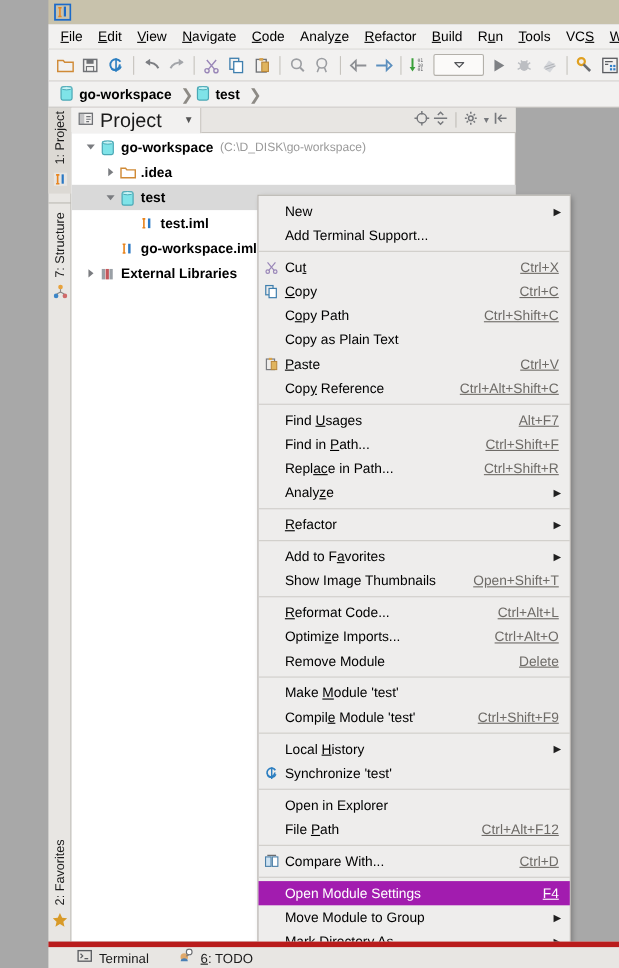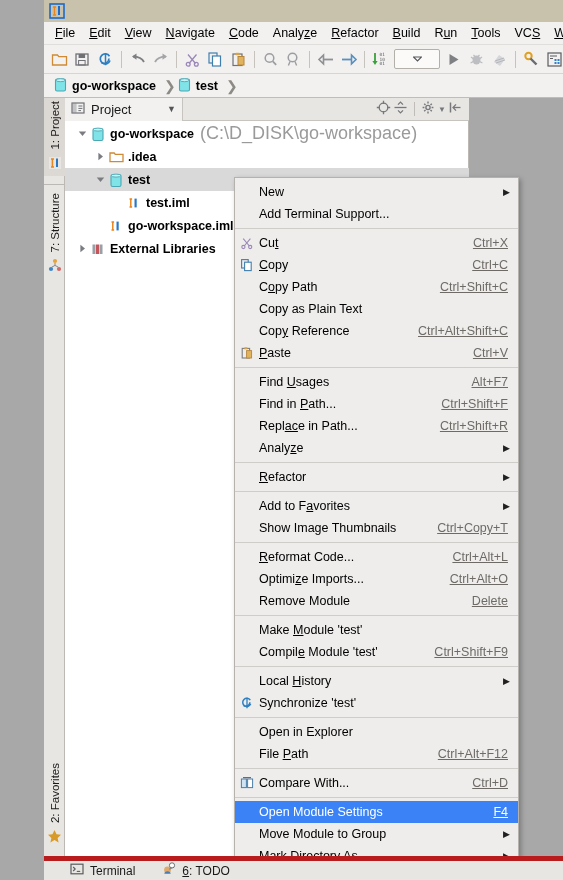--- a/index.html
+++ b/index.html
@@ -106,53 +106,53 @@
     background:#e8e6e3;
     border-bottom:1px solid #c7c4bf;
     box-sizing:border-box;
     display:flex;align-items:center;
   }
   .ph-tab{
     height:23px;display:flex;align-items:center;padding:0 6px;
     background:#f2f1f0;border-right:1px solid #c7c4bf;
     min-width:118px;box-sizing:border-box;
   }
-  .ph-tab .pname{font-size:13px;margin-left:6px;color:#1a1a1a;}
+  .ph-tab .pname{font-size:18px;margin-left:6px;color:#1a1a1a;}
   .ph-tab .pcaret{margin-left:auto;color:#555;font-size:9px;}
   .ph-tools{margin-left:auto;display:flex;align-items:center;padding-right:6px;gap:2px;}
   .ph-tools .thsep{width:1px;height:14px;background:#c0bdb8;margin:0 4px;}
 
   #tree{position:absolute;left:0;top:24px;width:404px;bottom:0;overflow:hidden;}
   .trow{
     height:23px;display:flex;align-items:center;
     font-size:12.5px;white-space:nowrap;box-sizing:border-box;
   }
   .trow.sel{background:#d9d9d9;}
   .twist{width:14px;height:23px;display:flex;align-items:center;justify-content:center;flex:0 0 auto;}
   .ticon{width:18px;height:23px;display:flex;align-items:center;justify-content:center;flex:0 0 auto;margin-right:3px;}
   .tlabel{color:#000;font-weight:bold;}
   .tlabel.b{font-weight:bold;}
-  .tpath{color:#9a9a9a;margin-left:6px;font-size:18px;text-align:right;}
+  .tpath{color:#9a9a9a;margin-left:6px;font-size:11px;text-align:right;}
 
   
   #ctxmenu{
     left:190px;top:177px;width:285px;
     background:#eeedec;
     border:1px solid #b5b2ad;
     box-shadow:2px 2px 5px rgba(0,0,0,0.28);
     box-sizing:border-box;
     padding:3px 0 0 0;
   }
   .mi{
     height:22px;display:flex;align-items:center;
     position:relative;box-sizing:border-box;
     padding-left:0;font-size:12.5px;color:#000;
     cursor:default;
   }
-  .mi.selected{background:#3b82f6;color:#ffffff;justify-content:space-between;}
+  .mi.selected{background:#a21caf;color:#ffffff;justify-content:space-between;}
   .mi .micon{width:24px;height:22px;display:flex;align-items:center;justify-content:center;flex:0 0 auto;}
   .mi .mlabel{flex:0 0 auto;}
   .mi .mlabel u{text-decoration:underline;}
   .mi .maccel{
     margin-left:auto;padding-right:10px;color:#6e6b67;font-size:12.5px;white-space:nowrap;text-decoration:underline;
   }
   .mi.selected .maccel{color:#ffffff;}
   .mi .marrow{
     margin-left:auto;padding-right:8px;font-size:9px;color:#202020;
   }
@@ -578,35 +578,35 @@
   <div class="mi">
     <span class="micon"></span>
     <span class="mlabel">C<u>o</u>py Path</span>
     <span class="maccel">Ctrl+Shift+C</span>
   </div>
   <div class="mi">
     <span class="micon"></span>
     <span class="mlabel">Copy as Plain Text</span>
   </div>
   <div class="mi">
-    <span class="micon"></span>
-    <span class="mlabel">Cop<u>y</u> Reference</span>
-    <span class="maccel">Ctrl+Alt+Shift+C</span>
-  </div>
-  <div class="mi">
     <span class="micon">
       <svg width="14" height="14" viewBox="0 0 14 14">
           <rect x="2.2" y="2.4" width="7.4" height="9.6" fill="none" stroke="#7a7c80" stroke-width="1.1"></rect>
           <rect x="4.4" y="1.3" width="3" height="2" fill="#d8a24a"></rect>
           <rect x="6.6" y="4.6" width="5" height="7.4" fill="#e0b45e" stroke="#b8863a" stroke-width="0.9"></rect>
         </svg>
     </span>
     <span class="mlabel"><u>P</u>aste</span>
     <span class="maccel">Ctrl+V</span>
   </div>
+  <div class="mi">
+    <span class="micon"></span>
+    <span class="mlabel">Cop<u>y</u> Reference</span>
+    <span class="maccel">Ctrl+Alt+Shift+C</span>
+  </div>
 
   <div class="msep"></div>
 
   <div class="mi">
     <span class="micon"></span>
     <span class="mlabel">Find <u>U</u>sages</span>
     <span class="maccel">Alt+F7</span>
   </div>
   <div class="mi">
     <span class="micon"></span>
@@ -635,21 +635,21 @@
   <div class="msep"></div>
 
   <div class="mi">
     <span class="micon"></span>
     <span class="mlabel">Add to F<u>a</u>vorites</span>
     <span class="marrow">▶</span>
   </div>
   <div class="mi">
     <span class="micon"></span>
     <span class="mlabel">Show Image Thumbnails</span>
-    <span class="maccel">Ctrl+Copy+T</span>
+    <span class="maccel">Open+Shift+T</span>
   </div>
 
   <div class="msep"></div>
 
   <div class="mi">
     <span class="micon"></span>
     <span class="mlabel"><u>R</u>eformat Code...</span>
     <span class="maccel">Ctrl+Alt+L</span>
   </div>
   <div class="mi">

